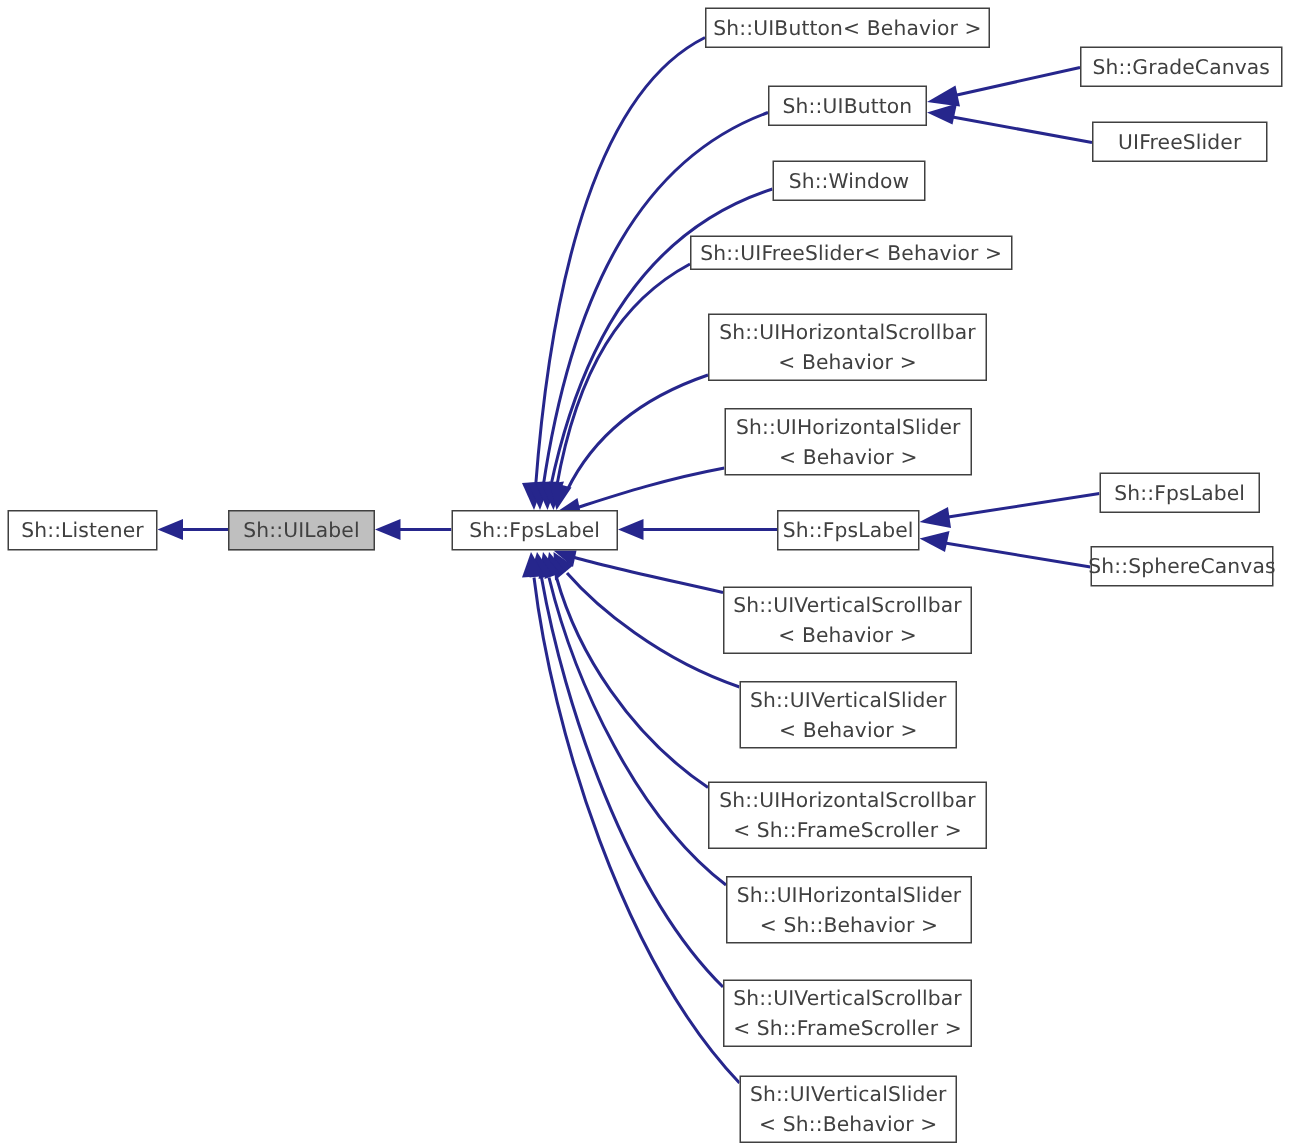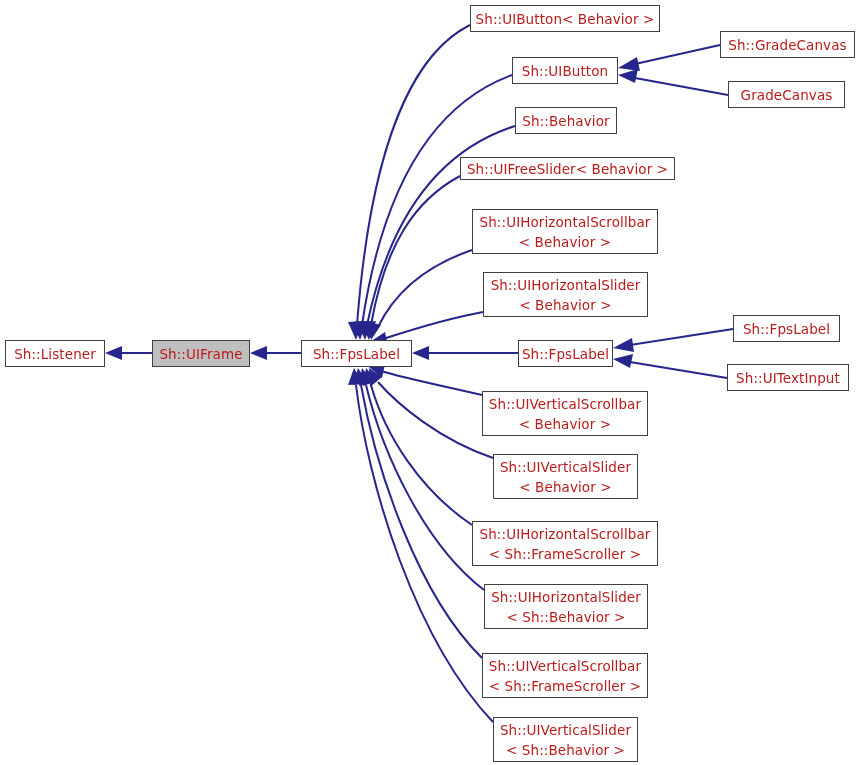--- a/index.html
+++ b/index.html
@@ -22,21 +22,21 @@
     top: 0;
     width: 859px;
     height: 765px;
     pointer-events: none;
   }
   .node {
     position: absolute;
     box-sizing: border-box;
     border: 1px solid #404040;
     background: #ffffff;
-    color: #b91c1c;
+    color: #404040;
     display: flex;
     flex-direction: column;
     align-items: center;
     justify-content: center;
     text-align: center;
     font-size: 13.5px;
     line-height: 20px;
     letter-spacing: 0.1px;
     white-space: nowrap;
     z-index: 2;
@@ -135,59 +135,59 @@
       <path d="M 493,722 C 415,640 368,485 356,385" fill="none" stroke="#26268c" stroke-width="2"></path>
       <polygon points="354,368 363,384 348,385" fill="#26268c"></polygon>
     </g>
   </svg>
 
   <div id="node-layer">
       <div class="node" style="left: 5px; top: 340px; width: 100px; height: 27px;">
         <span class="ln">Sh::Listener</span>
       </div>
       <div class="node highlight" style="left: 152px; top: 340px; width: 98px; height: 27px;">
-        <span class="ln">Sh::UIFrame</span>
+        <span class="ln">Sh::UILabel</span>
       </div>
       <div class="node" style="left: 301px; top: 340px; width: 111px; height: 27px;">
         <span class="ln">Sh::FpsLabel</span>
       </div>
       <div class="node" style="left: 470px; top: 5px; width: 190px; height: 27px;">
         <span class="ln">Sh::UIButton&lt; Behavior &gt;</span>
       </div>
       <div class="node" style="left: 512px; top: 57px; width: 106px; height: 27px;">
         <span class="ln">Sh::UIButton</span>
       </div>
       <div class="node" style="left: 720px; top: 31px; width: 135px; height: 27px; justify-content: center;">
         <span class="ln">Sh::GradeCanvas</span>
       </div>
       <div class="node" style="left: 728px; top: 81px; width: 117px; height: 27px;">
-        <span class="ln">GradeCanvas</span>
+        <span class="ln">UIFreeSlider</span>
       </div>
       <div class="node" style="left: 515px; top: 107px; width: 102px; height: 27px;">
-        <span class="ln">Sh::Behavior</span>
+        <span class="ln">Sh::Window</span>
       </div>
       <div class="node" style="left: 460px; top: 157px; width: 215px; height: 23px;">
         <span class="ln">Sh::UIFreeSlider&lt; Behavior &gt;</span>
       </div>
       <div class="node" style="left: 472px; top: 209px; width: 186px; height: 45px;">
         <span class="ln">Sh::UIHorizontalScrollbar</span>
         <span class="ln">&lt; Behavior &gt;</span>
       </div>
       <div class="node" style="left: 483px; top: 272px; width: 165px; height: 45px;">
         <span class="ln">Sh::UIHorizontalSlider</span>
         <span class="ln">&lt; Behavior &gt;</span>
       </div>
       <div class="node" style="left: 518px; top: 340px; width: 95px; height: 27px;">
         <span class="ln">Sh::FpsLabel</span>
       </div>
       <div class="node" style="left: 733px; top: 315px; width: 107px; height: 27px;">
         <span class="ln">Sh::FpsLabel</span>
       </div>
       <div class="node" style="left: 727px; top: 364px; width: 122px; height: 27px;">
-        <span class="ln">Sh::UITextInput</span>
+        <span class="ln">Sh::SphereCanvas</span>
       </div>
       <div class="node" style="left: 482px; top: 391px; width: 166px; height: 45px;">
         <span class="ln">Sh::UIVerticalScrollbar</span>
         <span class="ln">&lt; Behavior &gt;</span>
       </div>
       <div class="node" style="left: 493px; top: 454px; width: 145px; height: 45px;">
         <span class="ln">Sh::UIVerticalSlider</span>
         <span class="ln">&lt; Behavior &gt;</span>
       </div>
       <div class="node" style="left: 472px; top: 521px; width: 186px; height: 45px;">

